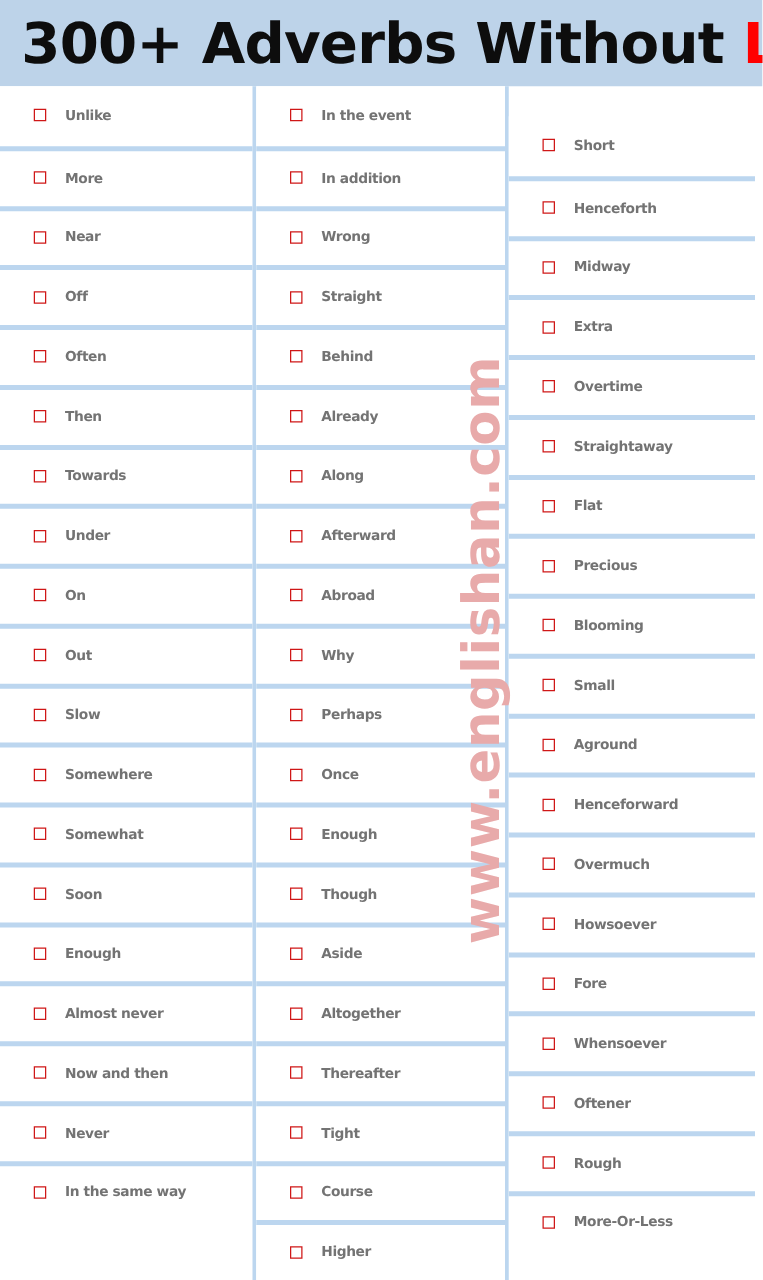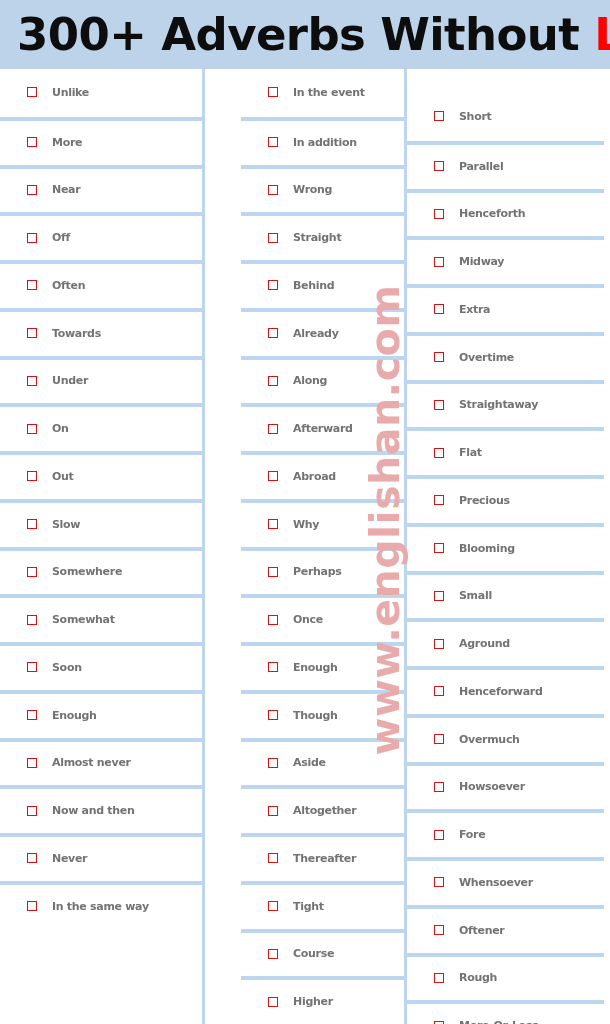--- a/index.html
+++ b/index.html
@@ -73,21 +73,21 @@
     width: 610px;
     height: 955px;
     display: flex;
     z-index: 2;
   }
   .column {
     position: relative;
     box-sizing: border-box;
   }
   .col-1 { width: 202px; }
-  .col-2 { width: 205px; border-left: 3px solid #bcd6ef; border-right: 3px solid #bcd6ef; padding-left: 36px; }
+  .col-2 { width: 205px; border-left: 3px solid #bcd6ef; border-right: 3px solid #bcd6ef; }
   .col-3 { width: 197px; margin-top: 24px; }
 
   .cell {
     position: relative;
     height: 47.75px;
     box-sizing: border-box;
     border-top: 4px solid #bcd6ef;
     display: flex;
     align-items: center;
     background: #ffffff;
@@ -179,20 +179,27 @@
             <span class="shadow"></span>
             <span class="box"></span>
           </span>
           <span class="cell-label">Often</span>
         </div>
         <div class="cell">
           <span class="checkbox-icon">
             <span class="shadow"></span>
             <span class="box"></span>
           </span>
+          <span class="cell-label">Then</span>
+        </div>
+        <div class="cell">
+          <span class="checkbox-icon">
+            <span class="shadow"></span>
+            <span class="box"></span>
+          </span>
           <span class="cell-label">Towards</span>
         </div>
         <div class="cell">
           <span class="checkbox-icon">
             <span class="shadow"></span>
             <span class="box"></span>
           </span>
           <span class="cell-label">Under</span>
         </div>
         <div class="cell">
@@ -421,27 +428,20 @@
             <span class="shadow"></span>
             <span class="box"></span>
           </span>
           <span class="cell-label">Short</span>
         </div>
         <div class="cell">
           <span class="checkbox-icon">
             <span class="shadow"></span>
             <span class="box"></span>
           </span>
-          <span class="cell-label">Parallel</span>
-        </div>
-        <div class="cell">
-          <span class="checkbox-icon">
-            <span class="shadow"></span>
-            <span class="box"></span>
-          </span>
           <span class="cell-label">Henceforth</span>
         </div>
         <div class="cell">
           <span class="checkbox-icon">
             <span class="shadow"></span>
             <span class="box"></span>
           </span>
           <span class="cell-label">Midway</span>
         </div>
         <div class="cell">

